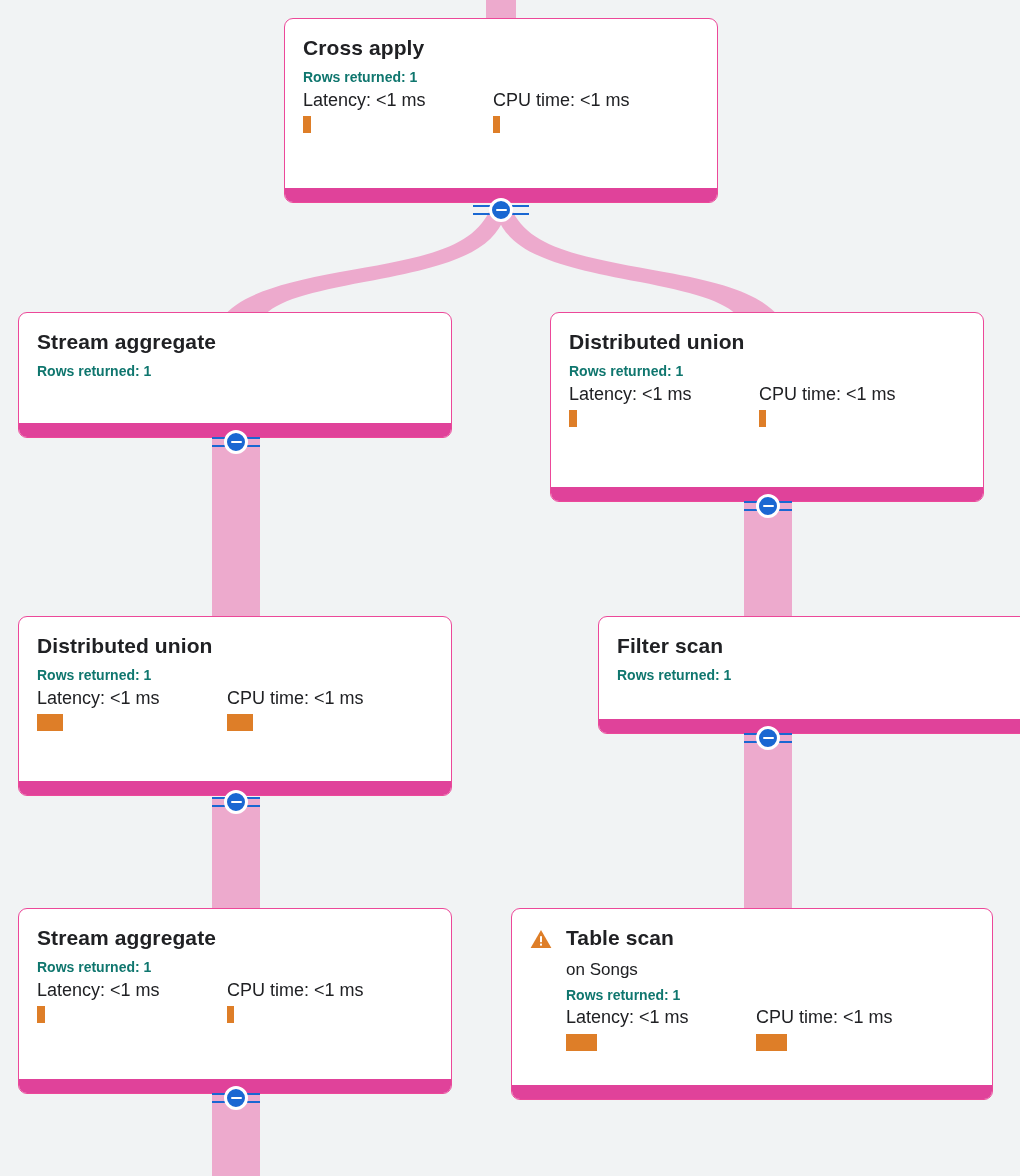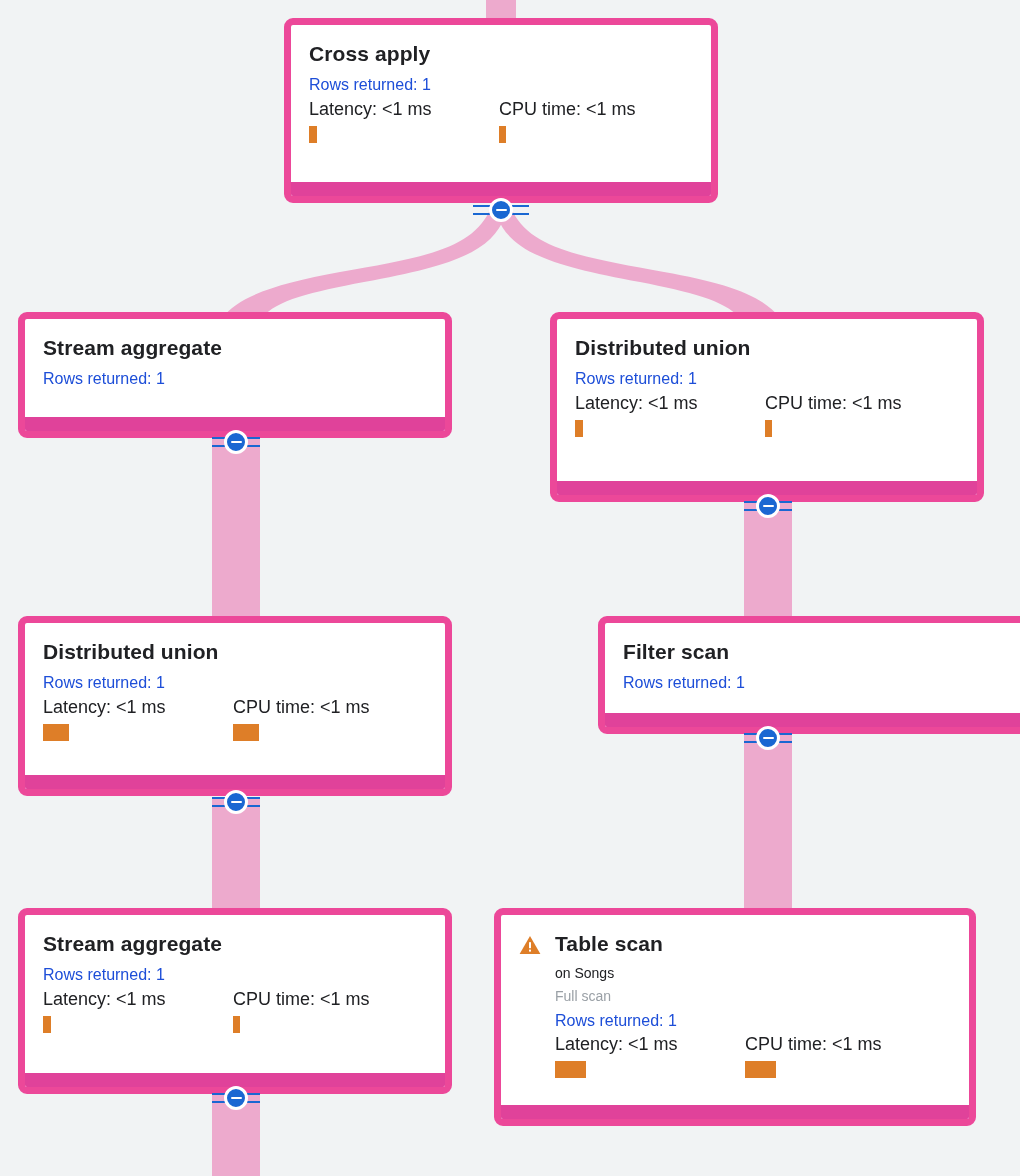--- a/index.html
+++ b/index.html
@@ -31,21 +31,21 @@
     width: 1020px;
     height: 1176px;
     pointer-events: none;
   }
 
   
   .node {
     position: absolute;
     box-sizing: border-box;
     background: #ffffff;
-    border: 7px solid #ec4899;
+    border: 1px solid #ec4899;
     border-radius: 9px;
     overflow: hidden;
     display: flex;
     flex-direction: column;
   }
   .node-body {
     flex: 1 1 auto;
     padding: 16px 18px 10px 18px;
     display: flex;
     flex-direction: row;
@@ -67,31 +67,32 @@
   }
   .node-title {
     font-size: 21px;
     font-weight: 700;
     color: #202124;
     letter-spacing: 0.1px;
     line-height: 1.2;
     margin-bottom: 6px;
   }
   .node-sub {
-    font-size: 14px;
+    font-size: 17px;
     color: #202124;
     line-height: 1.62;
   }
   .node-sub.muted {
     color: #9aa0a6;
   }
   .node-rows {
-    font-size: 16px;
-    color: #1d4ed8;
+    font-size: 14px;
+    color: #0f766e;
     line-height: 1.62;
+    font-weight: bold;
   }
   .metrics {
     display: flex;
     flex-direction: row;
   }
   .metric {
     flex: 0 0 auto;
   }
   .metric:first-child {
     width: 190px;
@@ -336,33 +337,32 @@
   <div class="toggle" style="left:236px; top:1098px;">
     <svg class="lines" viewBox="0 0 60 30">
       <line x1="6" y1="11" x2="22" y2="11" stroke="#1a67d2" stroke-width="2"></line>
       <line x1="6" y1="19" x2="22" y2="19" stroke="#1a67d2" stroke-width="2"></line>
       <line x1="38" y1="11" x2="54" y2="11" stroke="#1a67d2" stroke-width="2"></line>
       <line x1="38" y1="19" x2="54" y2="19" stroke="#1a67d2" stroke-width="2"></line>
     </svg>
     <div class="knob"></div>
   </div>
 
-  <div class="node" style="left:494px; top:908px; width:482px; height:218px;">
+  <div class="node" style="left:511px; top:908px; width:482px; height:192px;">
     <div class="node-body">
       <div class="warn-slot">
         <svg class="warn-icon" viewBox="0 0 22 20">
           <path d="M11 1 L21.4 19 L0.6 19 Z" fill="#de7e28"></path>
           <rect x="10" y="7.2" width="2" height="6" fill="#ffffff"></rect>
           <rect x="10" y="14.6" width="2" height="2" fill="#ffffff"></rect>
         </svg>
       </div>
       <div class="node-content">
         <div class="node-title">Table scan</div>
         <div class="node-sub">on Songs</div>
-        <div class="node-sub muted">Full scan</div>
         <div class="node-rows">Rows returned: 1</div>
         <div class="metrics">
           <div class="metric">
             <div class="metric-label">Latency: &lt;1 ms</div>
             <div class="metric-bar" style="width:31px;"></div>
           </div>
           <div class="metric">
             <div class="metric-label">CPU time: &lt;1 ms</div>
             <div class="metric-bar" style="width:31px;"></div>
           </div>

